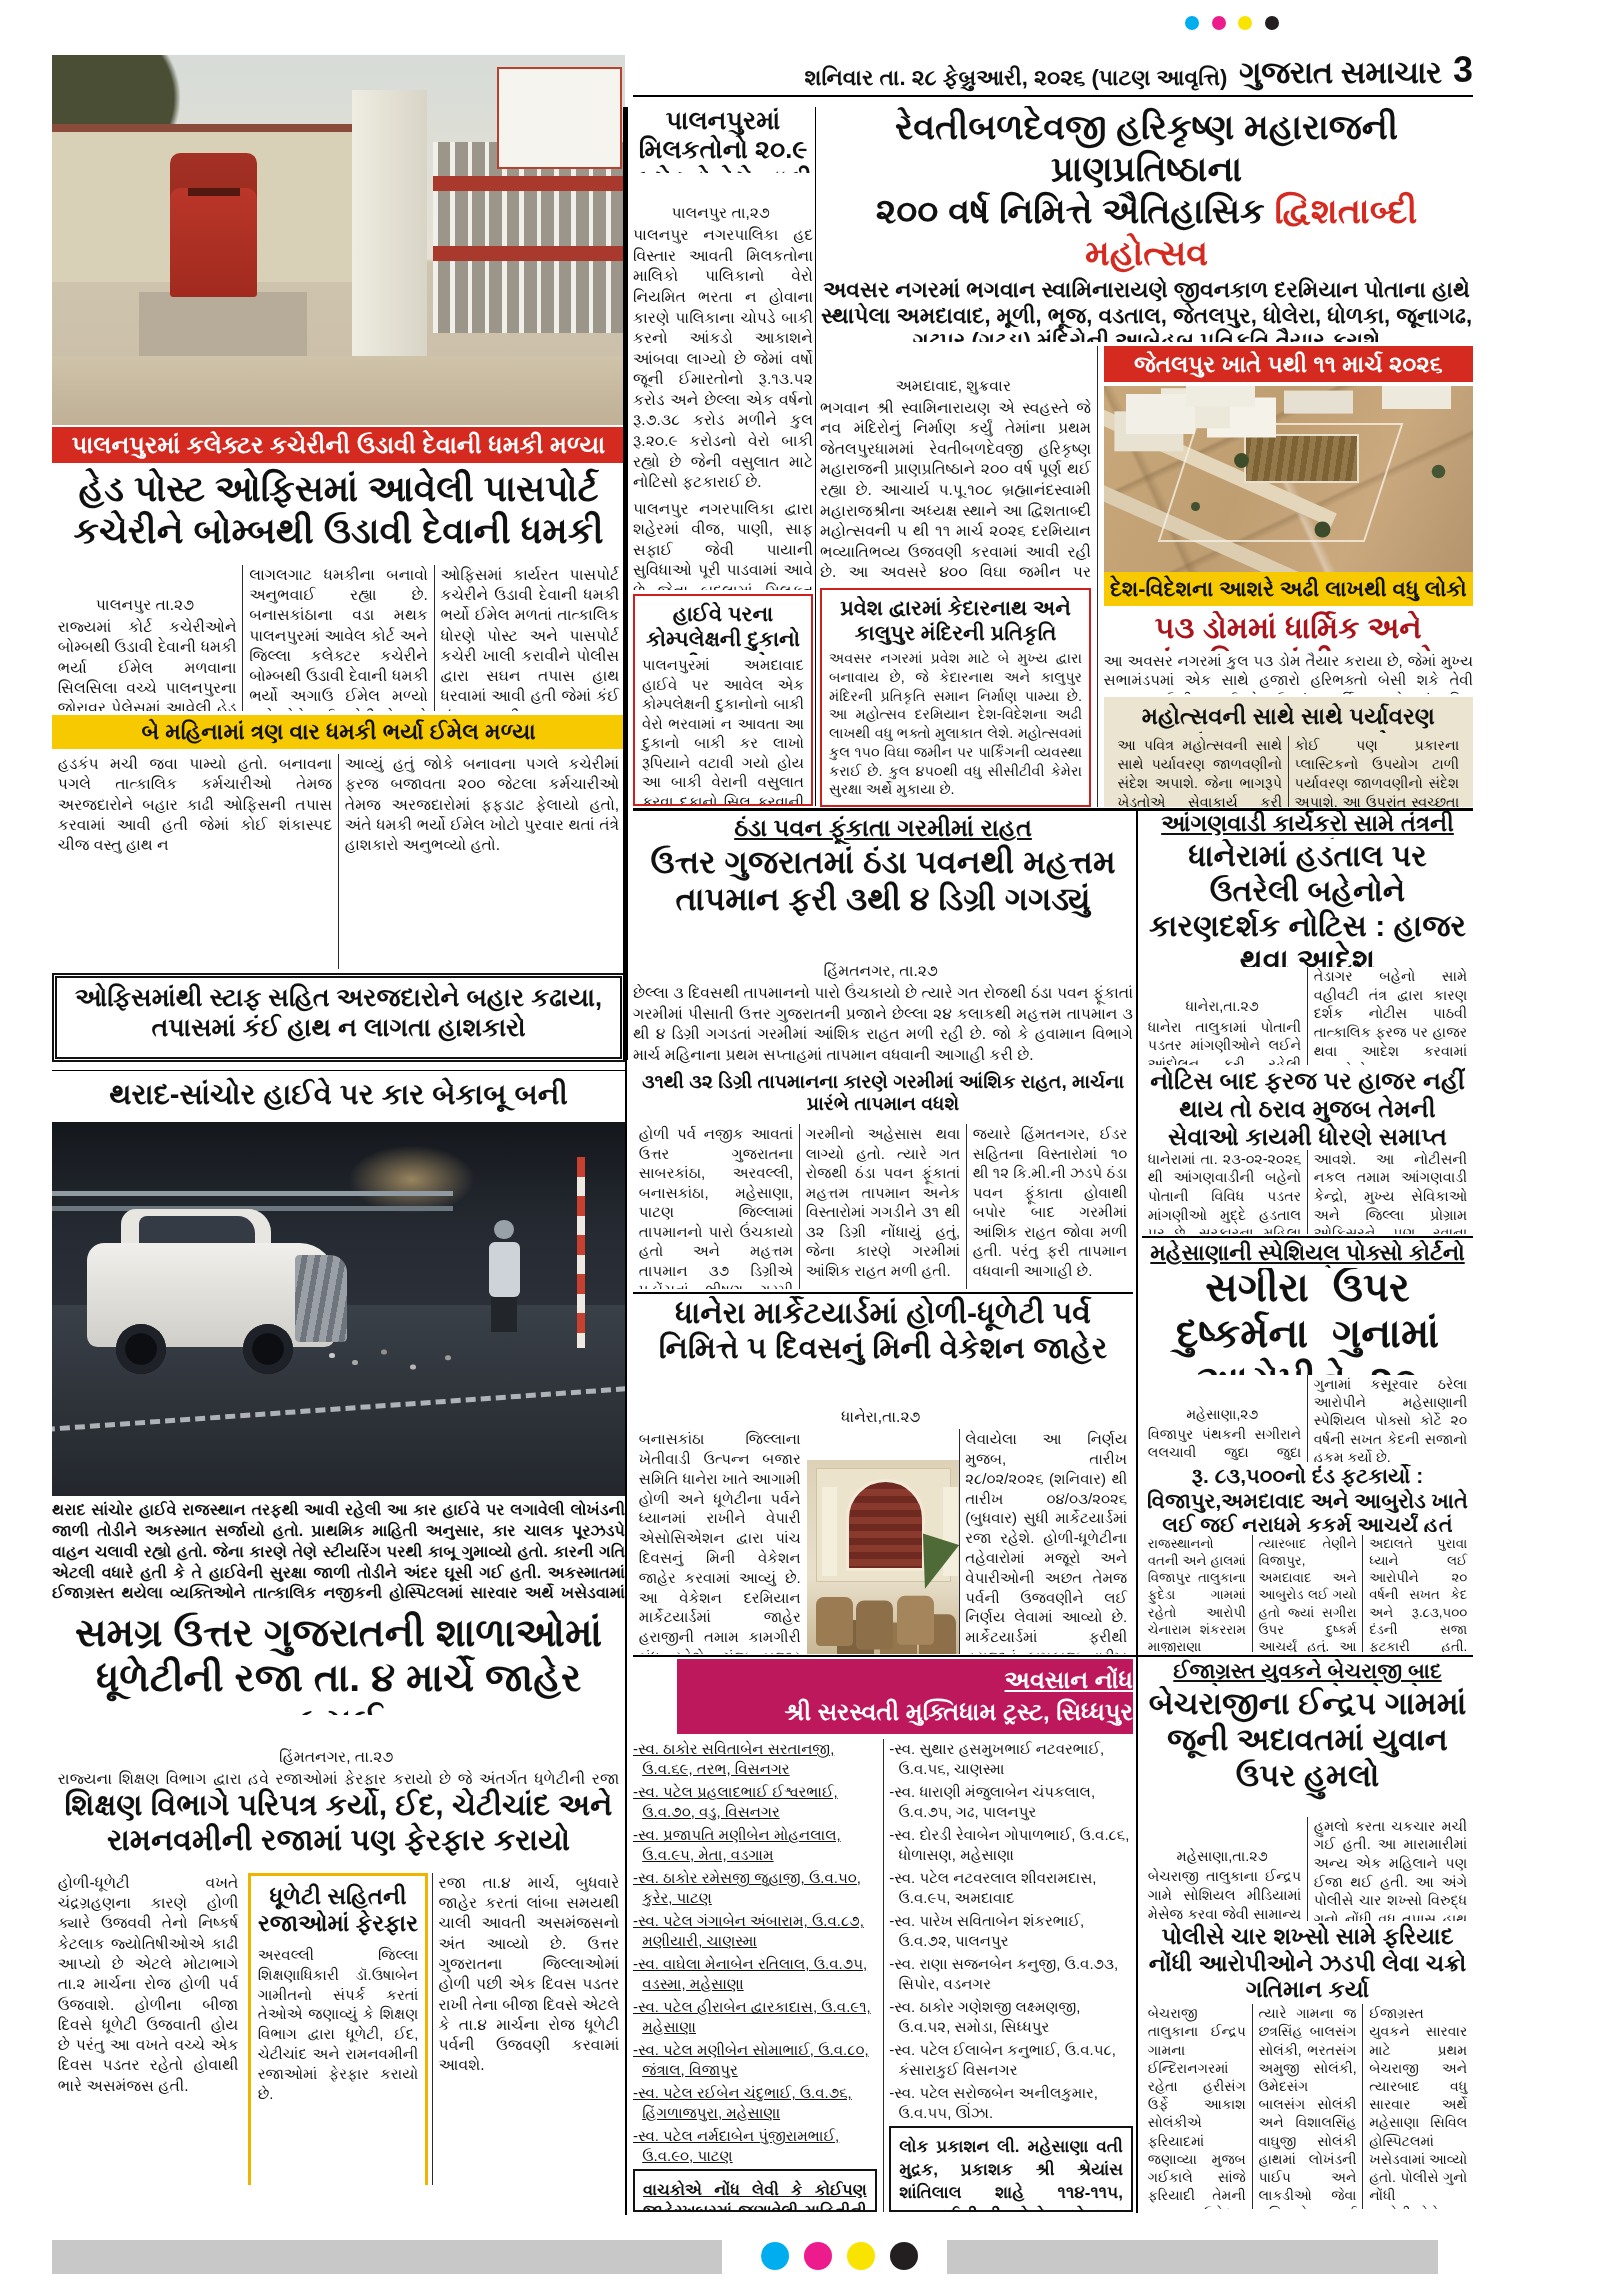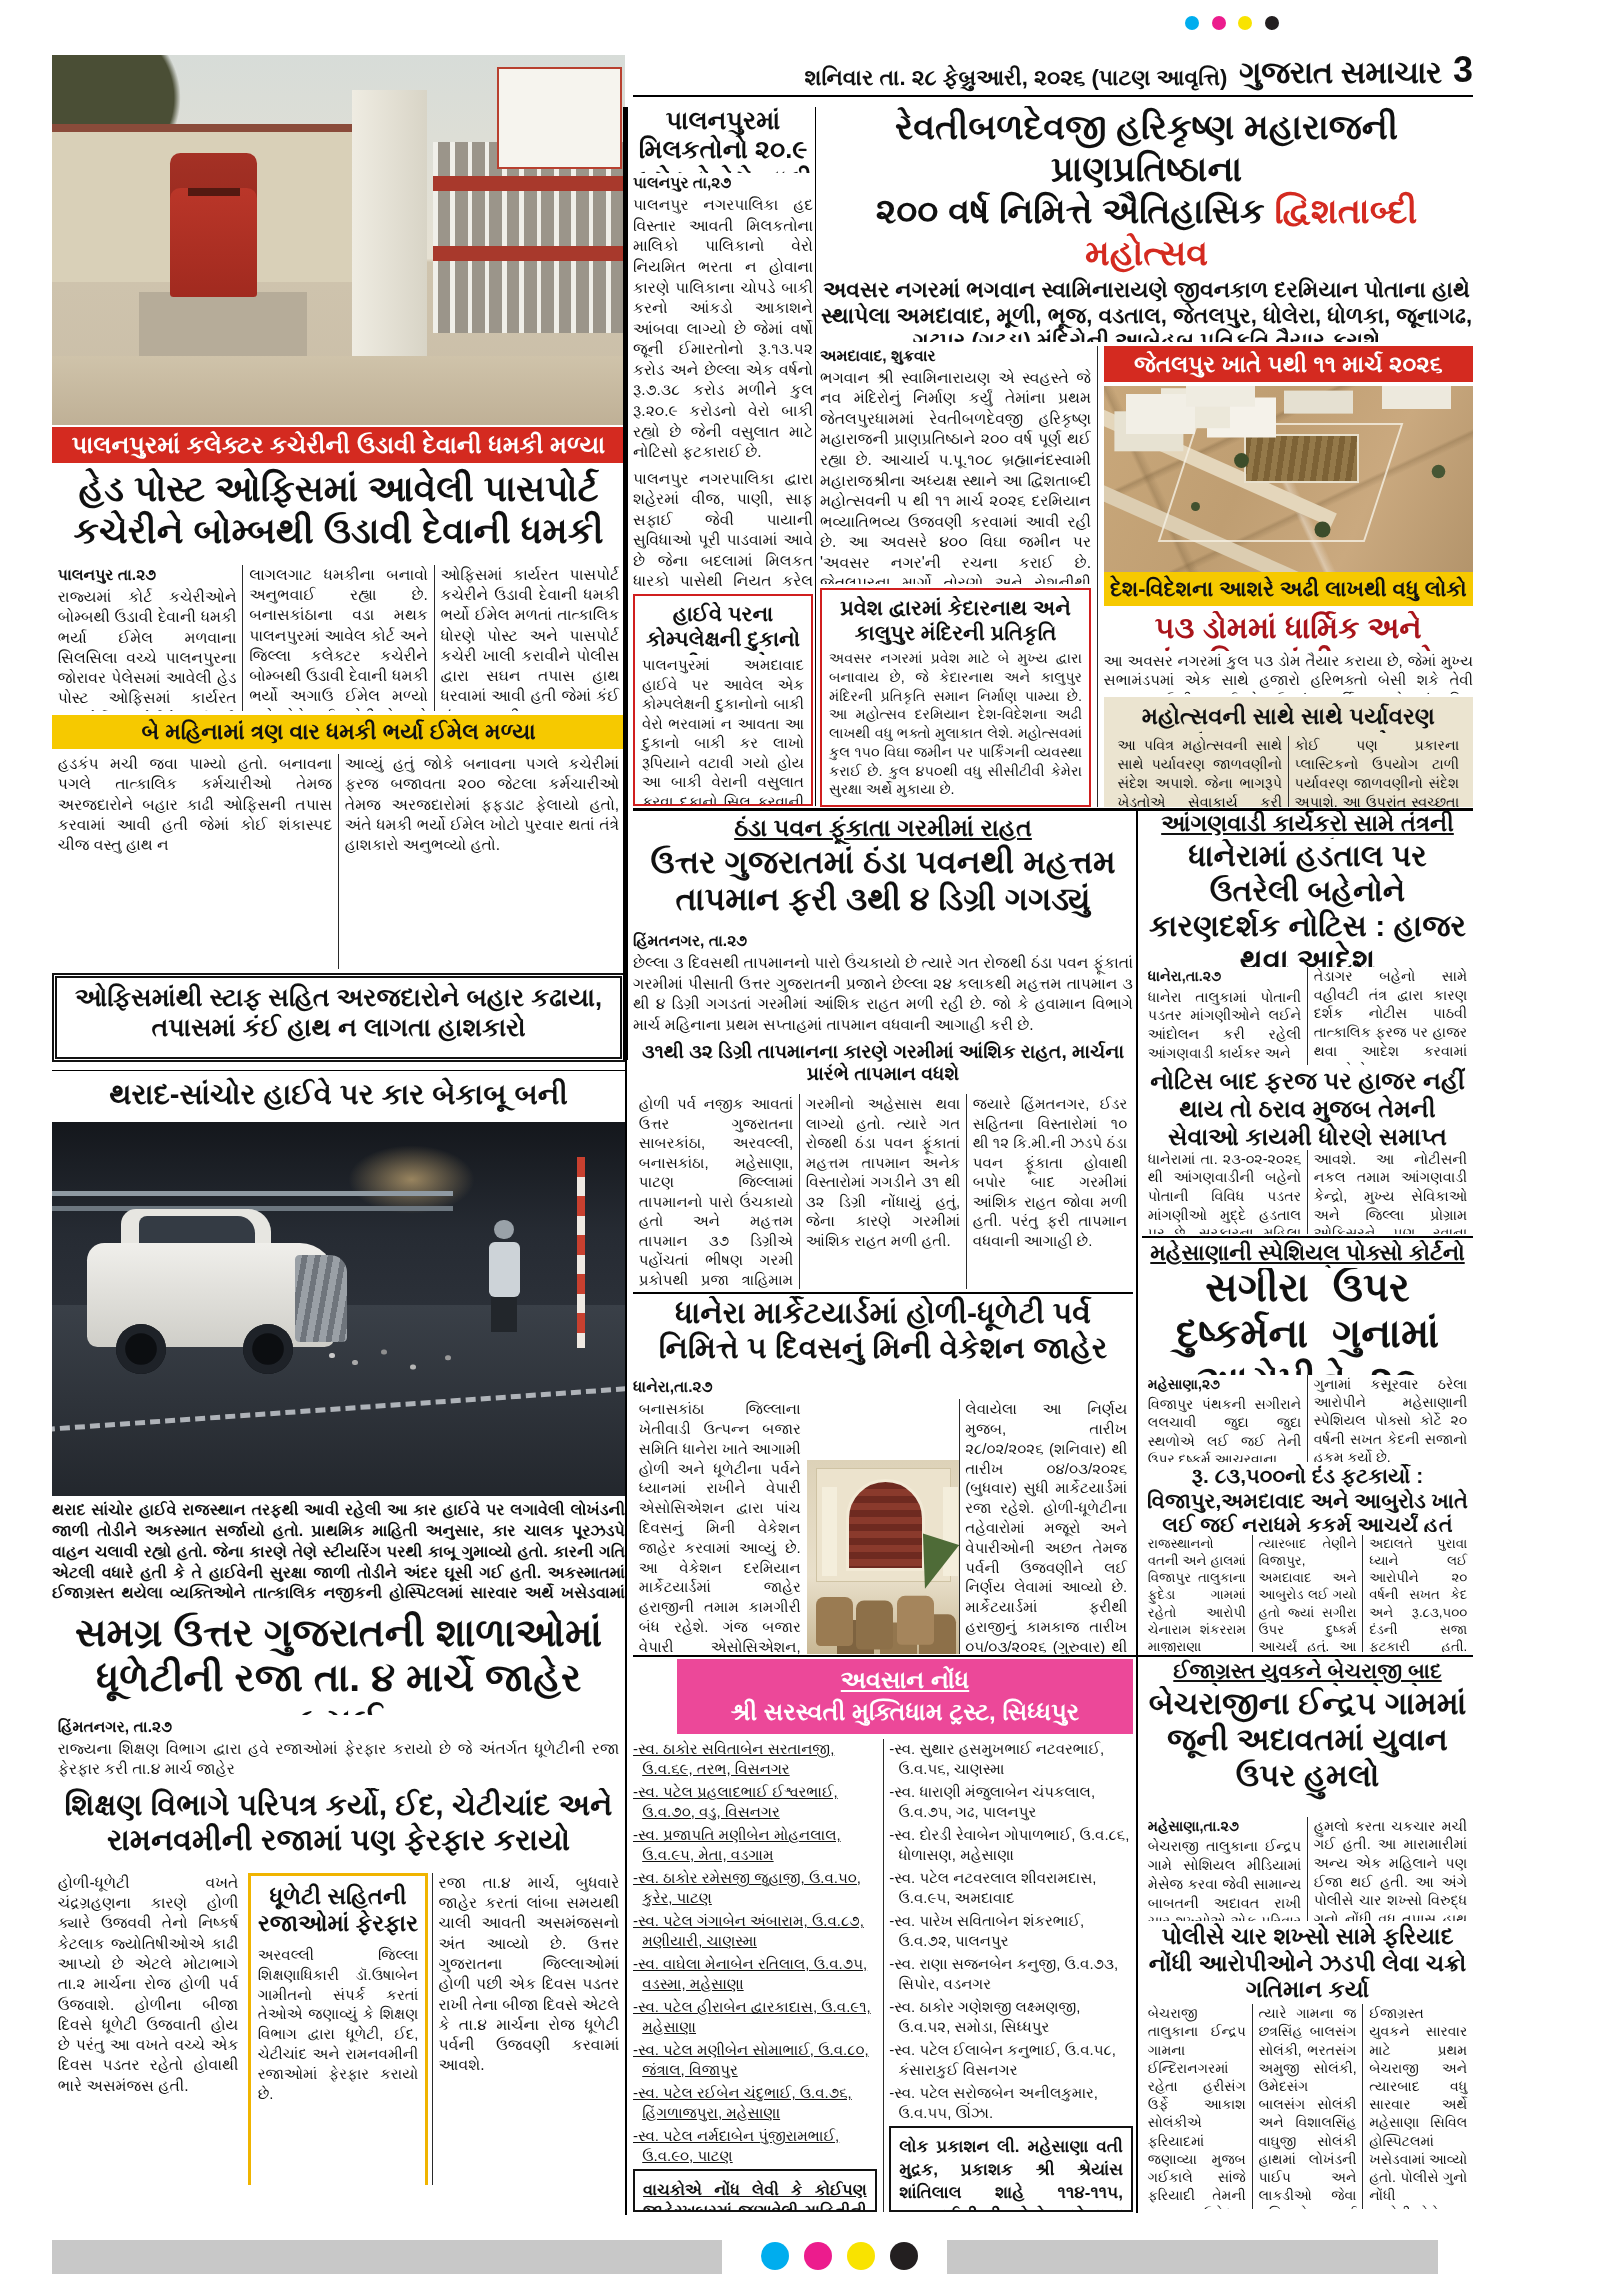--- a/index.html
+++ b/index.html
@@ -2,21 +2,21 @@
 <html style="font-size:9.2px"><head>
 <meta charset="utf-8">
 <style>
   html,body{margin:0;padding:0;background:#e9e9e9;}
   .page{position:relative;width:1617px;height:2295px;background:#fff;overflow:hidden;
         font-family:"Liberation Sans","DejaVu Sans",sans-serif;color:#111;}
   .abs{position:absolute;}
   
   .hl{font-weight:bold;text-align:center;overflow:hidden;line-height:1.16;}
   .kicker{font-weight:bold;text-align:center;text-decoration:underline;overflow:hidden;line-height:1.15;}
-  .dateline{font-weight:bold;text-align:left;font-size:15.6px;line-height:1.2;padding:1.2px 4.6px 2.3px 0;}
+  .dateline{font-weight:normal;text-align:center;font-size:15.6px;line-height:1.2;padding:1.2px 4.6px 2.3px 0;margin-top:30px;}
   .cols{display:flex;overflow:hidden;}
   .bcol{flex:1;padding:0 5.8px;text-align:justify;overflow:hidden;}
   .bcol + .bcol{border-left:1.2px solid #2a2a2a;}
   .ptext{text-align:justify;}
   .red-bar{background:#d42a20;color:#fff;font-weight:bold;text-align:center;overflow:hidden;}
   .yellow-bar{background:#f6c900;color:#111;font-weight:bold;text-align:center;overflow:hidden;}
   .rule{background:#000;}
   .box-red{border:2.9px solid #d01f1f;overflow:hidden;background:#fff;}
   .box-yellow{border:3.5px solid #f0b400;overflow:hidden;background:#fff;}
   .box-black{border:2.3px solid #111;overflow:hidden;background:#fff;}
@@ -317,21 +317,21 @@
             <div class="mkt-sack"></div>
         </div>
       </div>
       <div class="ptext" style="flex:1;font-size:15px;line-height:1.32;padding:0 5.8px;border-left:1.2px solid #2a2a2a;overflow:hidden;">લેવાયેલા આ નિર્ણય મુજબ, તારીખ ૨૮/૦૨/૨૦૨૬ (શનિવાર) થી તારીખ ૦૪/૦૩/૨૦૨૬ (બુધવાર) સુધી માર્કેટયાર્ડમાં રજા રહેશે. હોળી-ધૂળેટીના તહેવારોમાં મજૂરો અને વેપારીઓની અછત તેમજ પર્વની ઉજવણીને લઈ નિર્ણય લેવામાં આવ્યો છે. માર્કેટયાર્ડમાં ફરીથી હરાજીનું કામકાજ તારીખ ૦૫/૦૩/૨૦૨૬ (ગુરુવાર) થી રાબેતા મુજબ શરૂ કરવામાં આવશે.</div>
     </div>
   </div>
 
   <div class="abs rule" style="left:633px;top:1655px;width:840px;height:1.7px;"></div>
 
   <div class="abs" style="left:633px;top:1659px;width:500px;height:553px;display:flex;flex-direction:column;">
-    <div style="background:#ec4899;color:#fff;text-align:center;padding:7px 0 8px;margin-left:44px;">
+    <div style="background:#be185d;color:#fff;text-align:right;padding:7px 0 8px;margin-left:44px;">
       <div style="font-size:24px;font-weight:bold;text-decoration:underline;">અવસાન નોંધ</div>
       <div style="font-size:24px;font-weight:bold;margin-top:3.5px;">શ્રી સરસ્વતી મુક્તિધામ ટ્રસ્ટ, સિધ્ધપુર</div>
     </div>
     <div style="display:flex;flex:1;overflow:hidden;margin-top:5.8px;">
       <div style="flex:1;padding-right:5.8px;font-size:15px;line-height:1.3;overflow:hidden;display:flex;flex-direction:column;text-decoration:underline;">
         <div class="obit-item">-સ્વ. ઠાકોર સવિતાબેન સરતાનજી, ઉ.વ.૬૯, તરભ, વિસનગર</div>
         <div class="obit-item">-સ્વ. પટેલ પ્રહલાદભાઈ ઈશ્વરભાઈ, ઉ.વ.૭૦, વડુ, વિસનગર</div>
         <div class="obit-item">-સ્વ. પ્રજાપતિ મણીબેન મોહનલાલ, ઉ.વ.૯૫, મેતા, વડગામ</div>
         <div class="obit-item">-સ્વ. ઠાકોર રમેસજી જુહાજી, ઉ.વ.૫૦, કુરેર, પાટણ</div>
         <div class="obit-item">-સ્વ. પટેલ ગંગાબેન અંબારામ, ઉ.વ.૮૭, મણીયારી, ચાણસ્મા</div>

